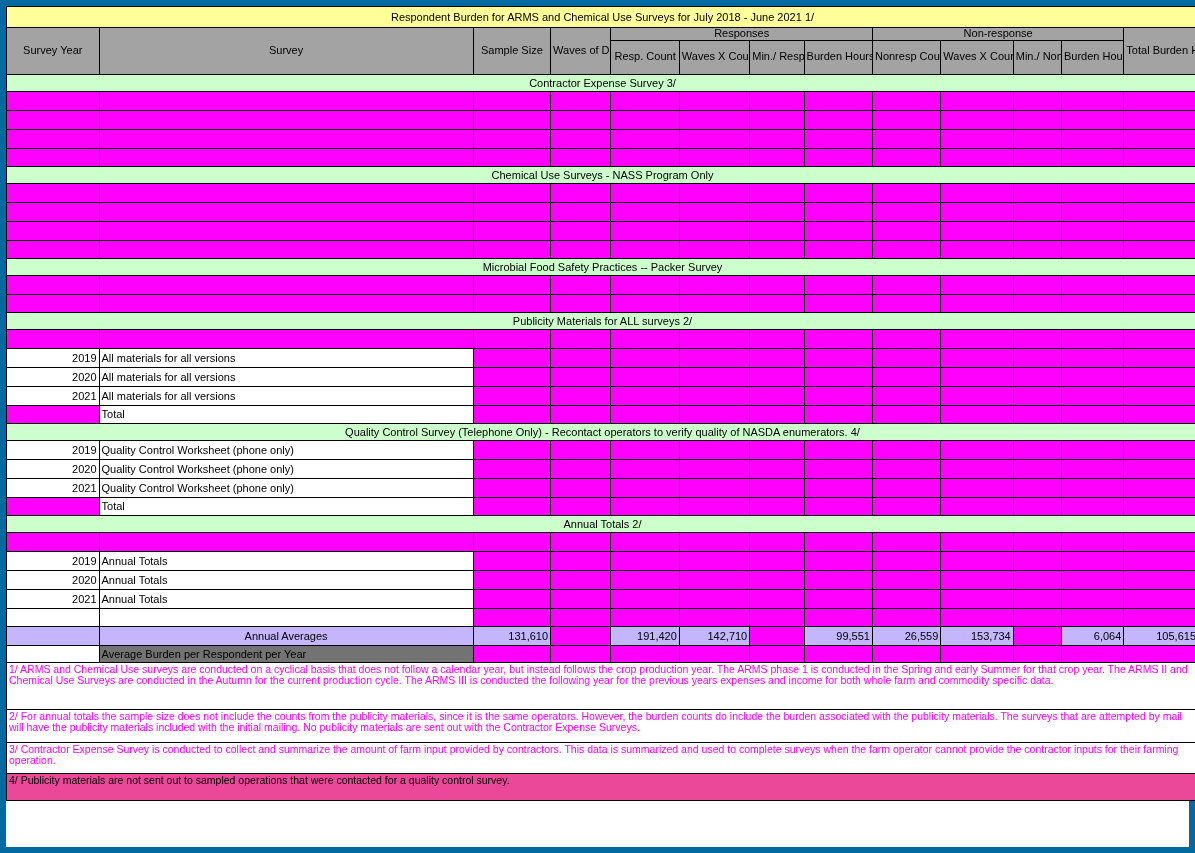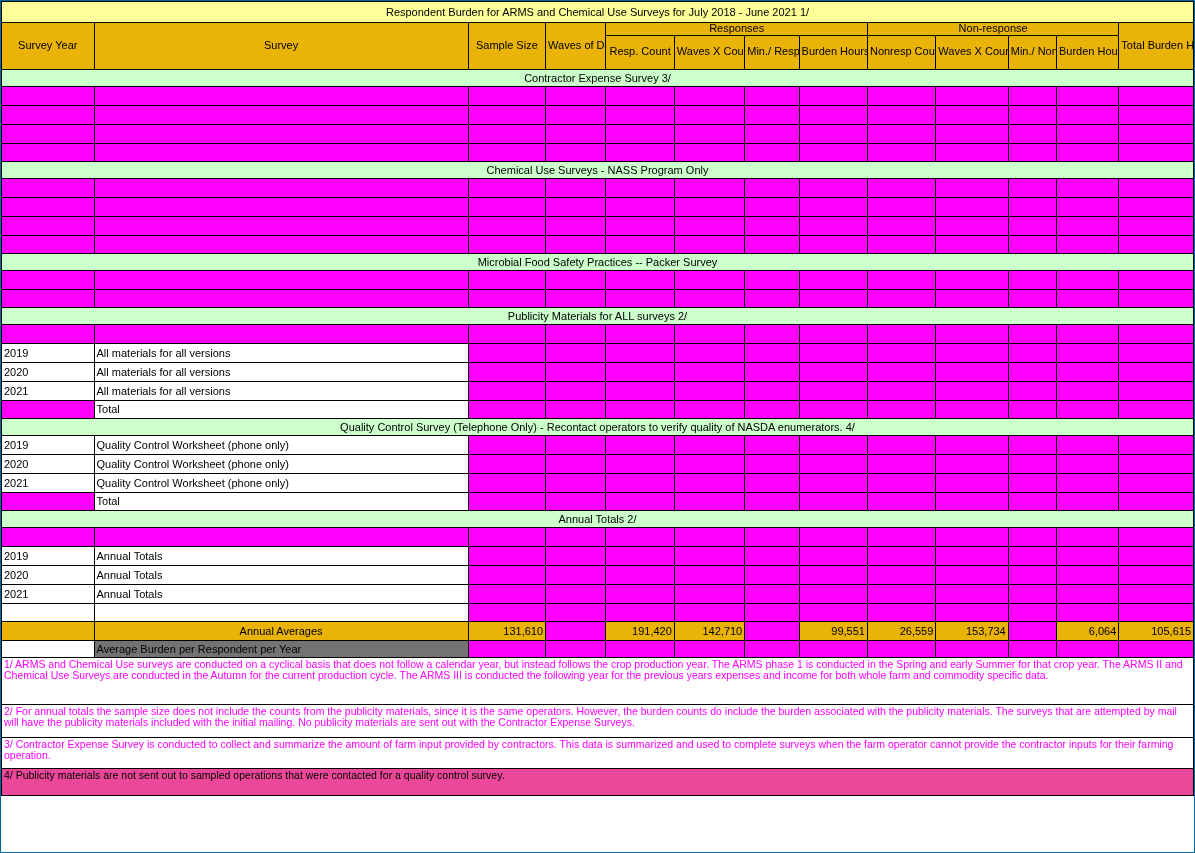--- a/index.html
+++ b/index.html
@@ -13,21 +13,21 @@
     color: #000000;
     width: 1195px;
     height: 853px;
     overflow: hidden;
   }
   #sheet {
     width: 1195px;
     height: 853px;
     position: relative;
     box-sizing: border-box;
-    border: 1px solid #0369a1;
+    border: 6px solid #0369a1;
   }
   table.grid {
     border-collapse: collapse;
     table-layout: fixed;
     width: 1193px;
   }
   table.grid td, table.grid th {
     border: 1px solid #000000;
     padding: 0px 2px;
     font-weight: normal;
@@ -37,21 +37,21 @@
     white-space: nowrap;
   }
   .title-row td {
     background: #ffff99;
     text-align: center;
     font-weight: bold;
     font-size: 12px;
     height: 20px;
   }
   .hdr td {
-    background: #eab308;
+    background: #a3a3a3;
     text-align: center;
     vertical-align: middle;
     font-size: 11px;
     line-height: 1.05;
   }
   .section td {
     background: #ccffcc;
     text-align: center;
     font-size: 11px;
     height: 16px;
@@ -59,34 +59,34 @@
   .magenta {
     background: #ff00ff;
     color: #ff00ff;
   }
   .white {
     background: #ffffff;
   }
   .r { text-align: right; }
   .l { text-align: left; margin-left: 16px; }
   .yearcell {
-    text-align: left;
+    text-align: right;
     font-weight: bold;
   }
   .datarow td { height: 18px; }
   .totalrow td {
     background: #ff00ff;
     color: #ff00ff;
     text-align: right;
     font-weight: bold;
     height: 17px;
   }
   .totalrow td.lbl { text-align: left; }
   .avgrow td {
-    background: #eab308;
+    background: #c4b5fd;
     font-weight: bold;
     text-align: right;
     height: 18px;
   }
   .avgrow td.lbl { text-align: center; }
   .avgrow td.blank { background: #ff00ff; color: #ff00ff; }
   .perresp td {
     background: #ff00ff;
     color: #ff00ff;
     text-align: right;

